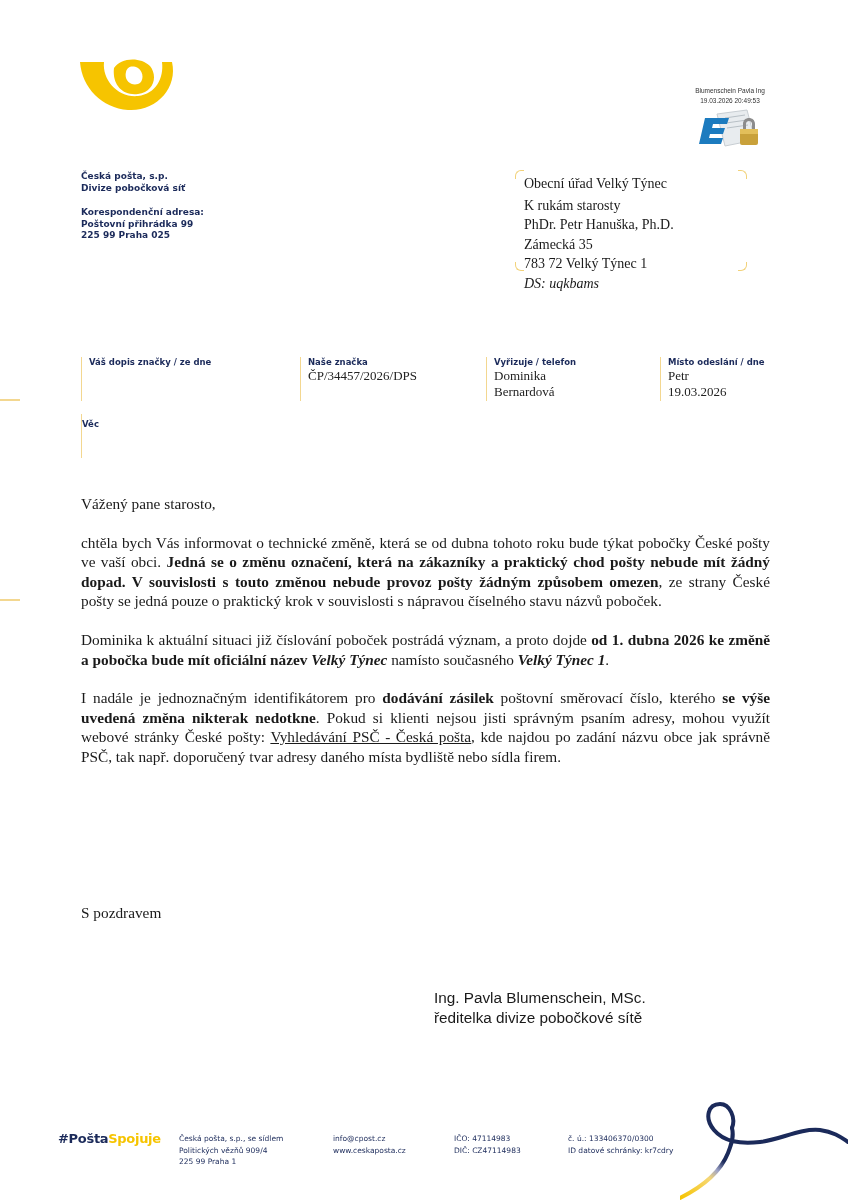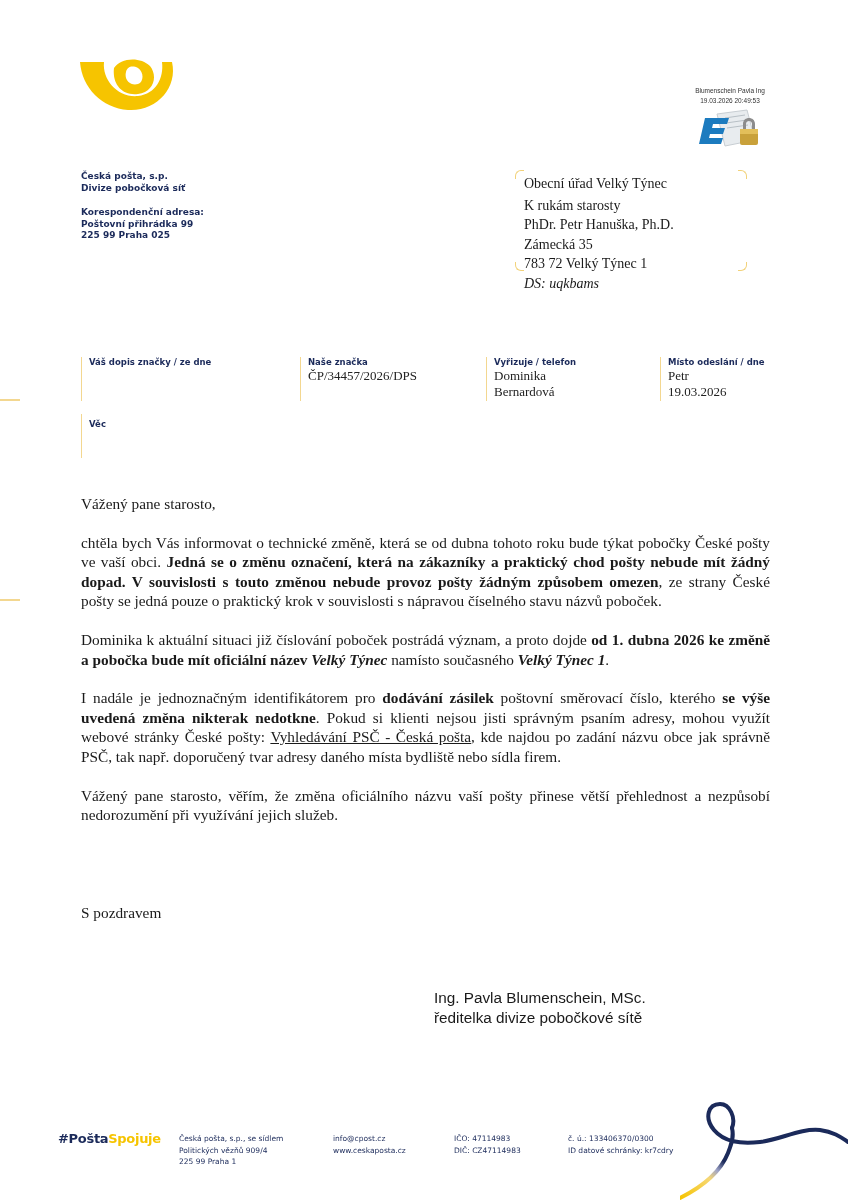--- a/index.html
+++ b/index.html
@@ -27,21 +27,21 @@
   .corner { position: absolute; width: 8px; height: 8px; border-color: #f2d27a; border-style: solid; border-width: 0; }
 
   
   .ref { top: 357px; height: 44px; border-left: 1.5px solid #f3d790; padding-left: 7px; }
   .ref .lbl { font-family: "DejaVu Sans", sans-serif; font-size: 8.5px; font-weight: bold; color: #1b2a5a; line-height: 11px; }
   .ref .val { font-family: "Liberation Serif", serif; font-size: 13px; line-height: 16px; color: #222; }
 
   .margin-mark { left: 0; width: 20px; height: 1.5px; background: #f3d790; }
 
   
-  #subject { left: 81px; top: 414px; border-left: 1.5px solid #f3d790; padding-left: 7px; height: 44px; }
+  #subject { left: 81px; top: 414px; border-left: 1.5px solid #f3d790; height: 44px; }
   #subject .lbl { font-family: "DejaVu Sans", sans-serif; font-size: 8.5px; font-weight: bold; color: #1b2a5a; line-height: 14px; margin-top: 3px; }
   #subject .val { font-family: "Liberation Serif", serif; font-size: 15.5px; font-weight: bold; line-height: 20px; }
 
   
   #body { left: 81px; top: 494px; width: 689px; font-family: "Liberation Serif", serif; font-size: 15.3px; line-height: 19.6px; text-align: justify; }
   #body p { margin: 0 0 19px 0; }
   #body .link { text-decoration: underline; }
 
   #closing { left: 81px; top: 904px; font-family: "Liberation Serif", serif; font-size: 15.3px; }
   #signature { left: 434px; top: 988px; font-family: Liberation Sans, sans-serif; font-size: 15.3px; line-height: 20px; }
@@ -121,21 +121,20 @@
 
 <div id="subject" class="abs">
   <div class="lbl">Věc</div>
 </div>
 
 <div id="body" class="abs">
   <p>Vážený pane starosto,</p>
   <p><span>chtěla bych Vás informovat o technické změně, která se od dubna tohoto roku bude týkat pobočky České pošty ve vaší obci. </span><b>Jedná se o změnu označení, která na zákazníky a praktický chod pošty nebude mít žádný dopad. V souvislosti s touto změnou nebude provoz pošty žádným způsobem omezen</b><span>, ze strany České pošty se jedná pouze o praktický krok v souvislosti s nápravou číselného stavu názvů poboček.</span></p>
   <p><span>Dominika k aktuální situaci již číslování poboček postrádá význam, a proto dojde </span><b>od 1. dubna 2026 ke změně a pobočka bude mít oficiální název </b><b><i>Velký Týnec</i></b><span> namísto současného </span><b><i>Velký Týnec 1</i></b><span>.</span></p>
   <p><span>I nadále je jednoznačným identifikátorem pro </span><b>dodávání zásilek</b><span> poštovní směrovací číslo, kterého </span><b>se výše uvedená změna nikterak nedotkne</b><span>. Pokud si klienti nejsou jisti správným psaním adresy, mohou využít webové stránky České pošty: </span><span class="link">Vyhledávání PSČ - Česká pošta</span><span>, kde najdou po zadání názvu obce jak správně PSČ, tak např. doporučený tvar adresy daného místa bydliště nebo sídla firem.</span></p>
-  <p>Vážený pane starosto, věřím, že změna oficiálního názvu vaší pošty přinese větší přehlednost a nezpůsobí nedorozumění při využívání jejich služeb.</p>
 </div>
 
 <div id="closing" class="abs">S pozdravem</div>
 
 <div id="signature" class="abs">
   <div>Ing. Pavla Blumenschein, MSc.</div>
   <div>ředitelka divize pobočkové sítě</div>
 </div>
 
 <div id="hashtag" class="abs"><span class="a">#Pošta</span><span class="b">Spojuje</span></div>

